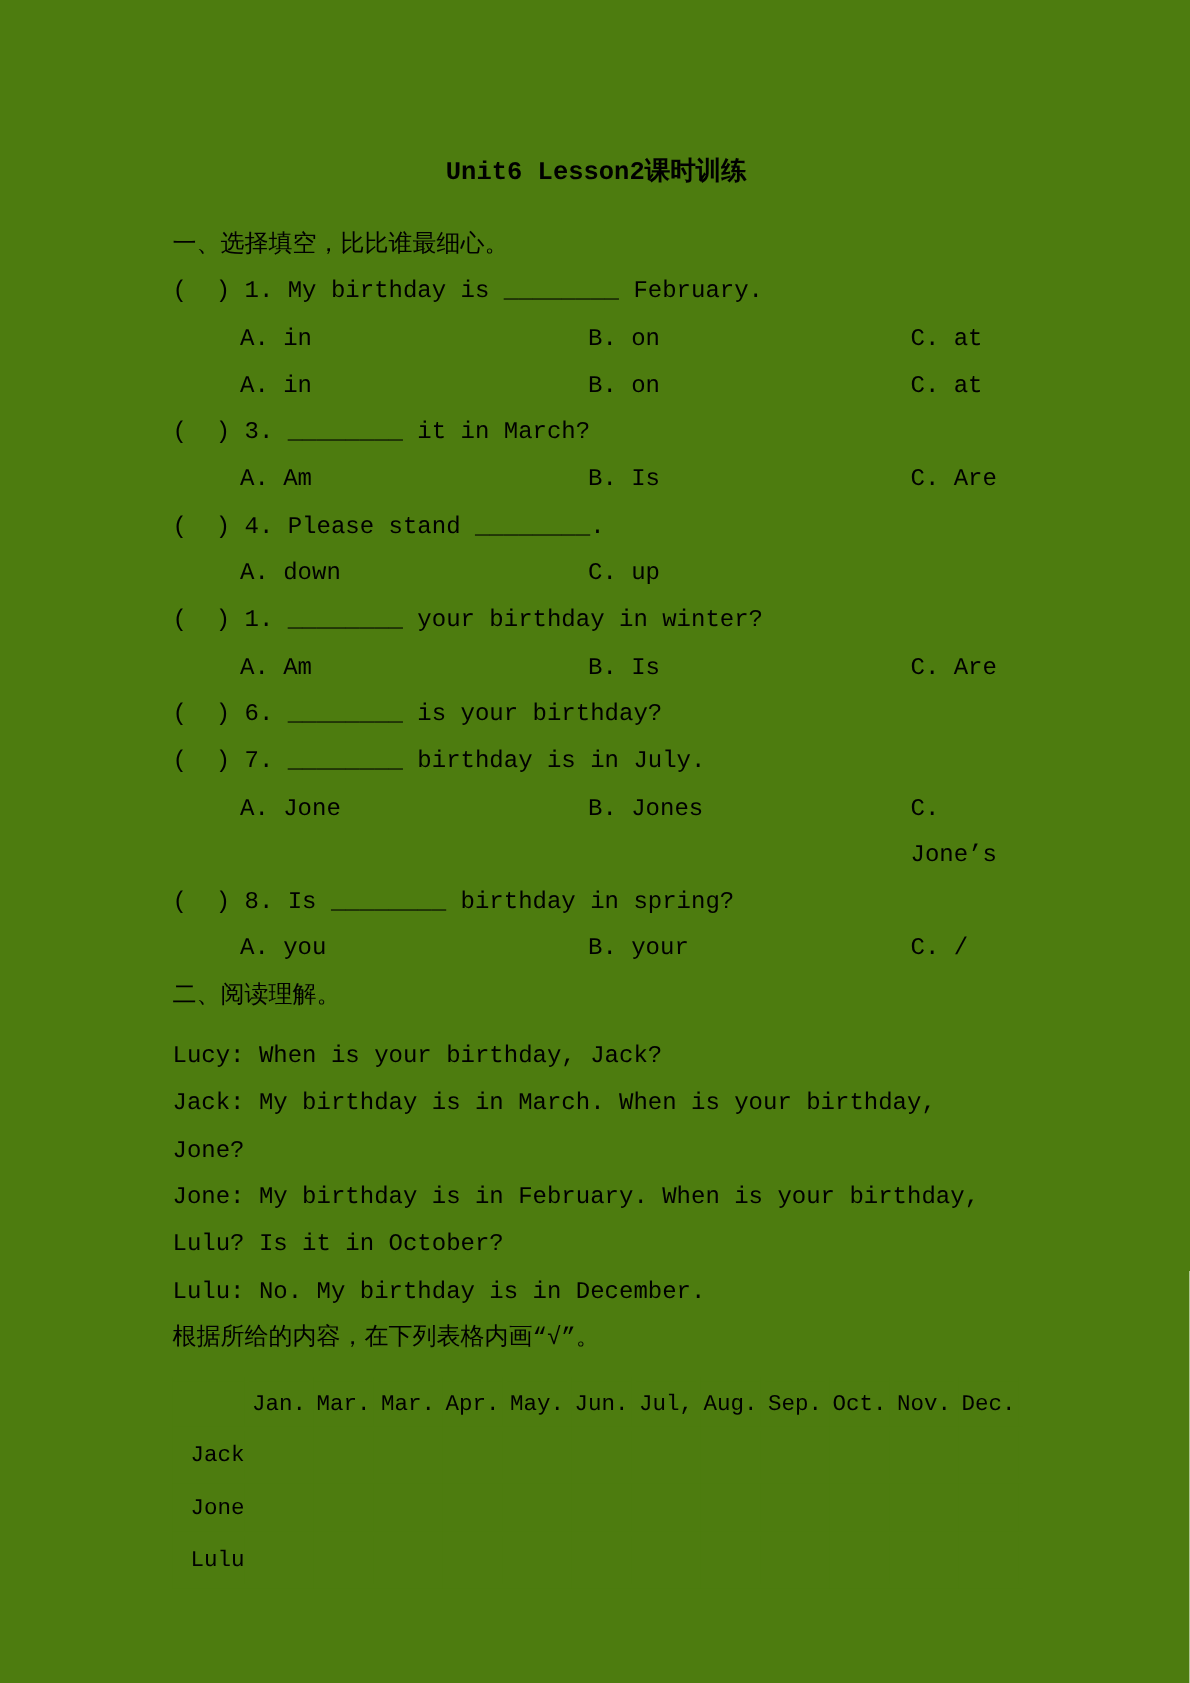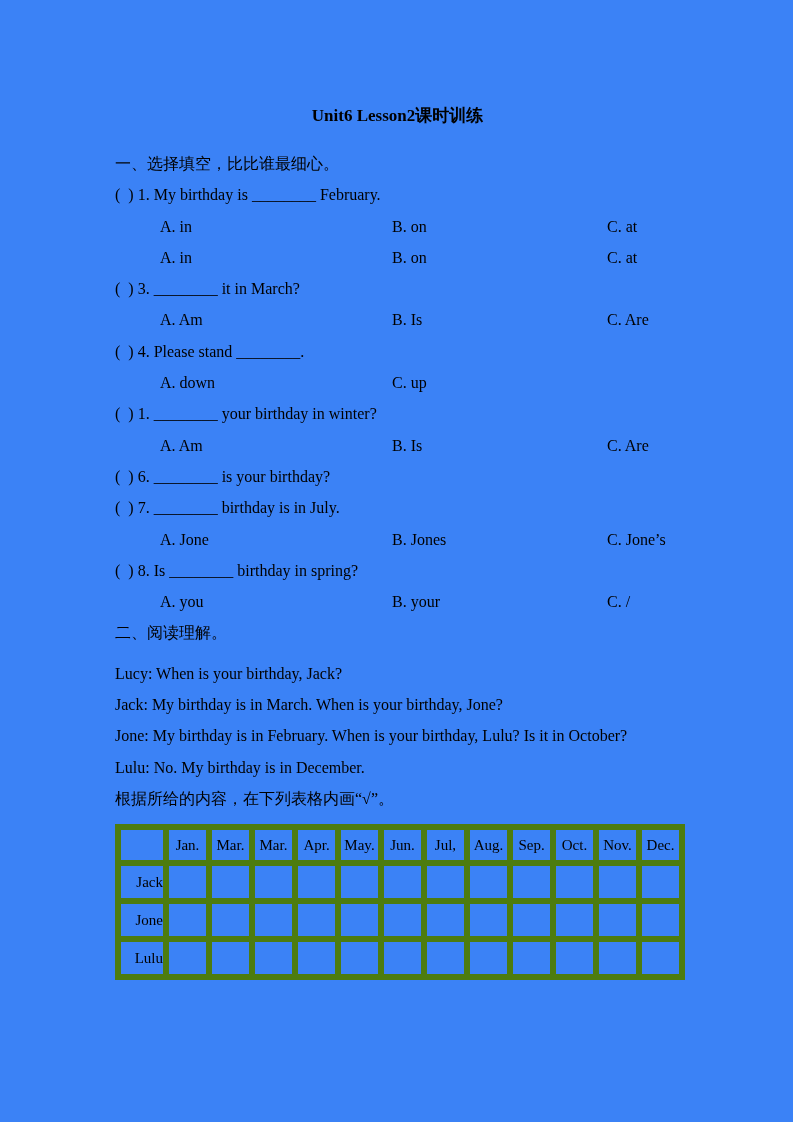--- a/index.html
+++ b/index.html
@@ -1,22 +1,22 @@
 <!DOCTYPE html>
 <html><head>
 <meta charset="utf-8">
 <style>
   html, body { margin: 0; padding: 0; background: #ffffff; }
   .page {
     position: relative;
     width: 793px;
     height: 1122px;
-    background: #3b82f6;
+    background: #4d7c0f;
     color: #000000;
-    font-family: Liberation Serif, serif;
+    font-family: Liberation Mono, monospace;
     font-size: 16px;
     overflow: hidden;
     box-sizing: border-box;
     padding: 103px 113px 0 115px;
   }
   .title {
     margin: 0;
     font-size: 17px;
     font-weight: bold;
     text-align: center;
@@ -36,21 +36,21 @@
   .dialog-block { margin-top: 9px; }
   .instruction { margin-top: 0; }
   table.birthday {
     margin-top: 10px;
     border-collapse: collapse;
     table-layout: fixed;
     width: 565px;
     font-size: 15px;
   }
   table.birthday th, table.birthday td {
-    border: 6px solid #4d7c0f;
+    border: 3px solid #4d7c0f;
     font-weight: normal;
     padding: 0;
   }
   table.birthday col.label-col { width: 48px; }
   table.birthday col.month-col { width: 43px; }
   table.birthday thead th { height: 30px; text-align: center; }
   table.birthday tbody td { height: 32px; }
   table.birthday tbody td.row-label { text-align: right; padding-left: 4px; }
 </style>
 </head>

